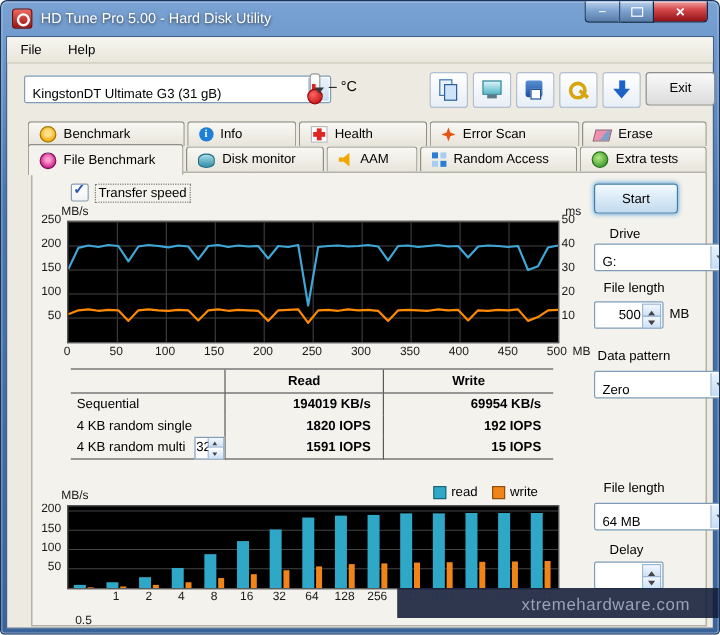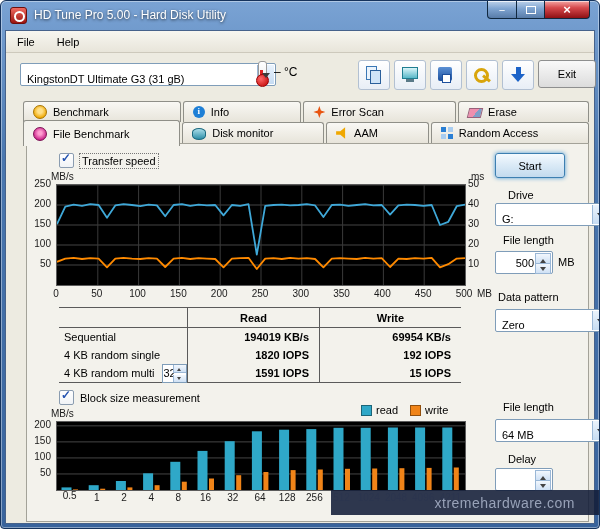--- a/index.html
+++ b/index.html
@@ -183,20 +183,24 @@
   <div class="tabrow tabrow1" id="tabrow1">
       <div class="tab">
         <span class="ti ti-benchmark"></span>
         <span>Benchmark</span>
       </div>
       <div class="tab">
         <span class="ti ti-info"></span>
         <span>Info</span>
       </div>
       <div class="tab">
+        <span class="ti ti-health"></span>
+        <span>Health</span>
+      </div>
+      <div class="tab">
         <span class="ti ti-error"></span>
         <span>Error Scan</span>
       </div>
       <div class="tab">
         <span class="ti ti-erase"></span>
         <span>Erase</span>
       </div>
     </div>
   <div class="tabrow tabrow2" id="tabrow2">
       <div class="tab active">
@@ -207,20 +211,24 @@
         <span class="ti ti-disk"></span>
         <span>Disk monitor</span>
       </div>
       <div class="tab">
         <span class="ti ti-aam"></span>
         <span>AAM</span>
       </div>
       <div class="tab">
         <span class="ti ti-random"></span>
         <span>Random Access</span>
+      </div>
+      <div class="tab">
+        <span class="ti ti-extra"></span>
+        <span>Extra tests</span>
       </div>
     </div>
 
   <div class="page"></div>
 
   <div class="cbx cbx1">
     <span class="cb"></span>
     <span class="focus-dotted">Transfer speed</span>
   </div>
   <div class="plot" id="plot1"><svg width="408" height="100" viewBox="0 0 408 100">
@@ -275,24 +283,20 @@
       <div class="rt-c rt-val rt-b2">192 IOPS</div>
       <div class="rt-c rt-lbl rt-last">4 KB random multi<span class="mspin">
           <span class="mv">32</span>
           <b class="up"></b>
           <b class="dn"></b>
         </span></div>
       <div class="rt-c rt-val rt-b2 rt-last">1591 IOPS</div>
       <div class="rt-c rt-val rt-b2 rt-last">15 IOPS</div>
     </div>
 
-  <div class="cbx cbx2">
-    <span class="cb"></span>
-    <span>Block size measurement</span>
-  </div>
   <div class="legend" id="legend">
       <span class="leg-item">
         <span class="leg-sw" style="background: rgb(47, 168, 200);"></span>
         <span>read</span>
       </span>
       <span class="leg-item">
         <span class="leg-sw" style="background: rgb(240, 132, 24);"></span>
         <span>write</span>
       </span>
     </div>
@@ -368,21 +372,21 @@
       <div class="axl " style="left: 325.6px; top: 287px;">350</div>
       <div class="axl " style="left: 366.4px; top: 287px;">400</div>
       <div class="axl " style="left: 407.2px; top: 287px;">450</div>
       <div class="axl " style="left: 448px; top: 287px;">500</div>
       <div class="axl axl-r" style="left: 476px; top: 287px;">MB</div>
       <div class="axl axl-r" style="left: 50px; top: 407px;">MB/s</div>
       <div class="axl axl-l" style="left: 20px; top: 465.962px;">50</div>
       <div class="axl axl-l" style="left: 20px; top: 449.925px;">100</div>
       <div class="axl axl-l" style="left: 20px; top: 433.887px;">150</div>
       <div class="axl axl-l" style="left: 20px; top: 417.849px;">200</div>
-      <div class="axl " style="left: 53.6px; top: 489px;">0.5</div>
+      <div class="axl " style="left: 53.6px; top: 511px;">0.5</div>
       <div class="axl " style="left: 80.8px; top: 491px;">1</div>
       <div class="axl " style="left: 108px; top: 491px;">2</div>
       <div class="axl " style="left: 135.2px; top: 491px;">4</div>
       <div class="axl " style="left: 162.4px; top: 491px;">8</div>
       <div class="axl " style="left: 189.6px; top: 491px;">16</div>
       <div class="axl " style="left: 216.8px; top: 491px;">32</div>
       <div class="axl " style="left: 244px; top: 491px; text-align: center;">64</div>
       <div class="axl " style="left: 271.2px; top: 491px;">128</div>
       <div class="axl " style="left: 298.4px; top: 491px;">256</div>
       <div class="axl axl-light" style="left: 325.6px; top: 491px;">512</div>

